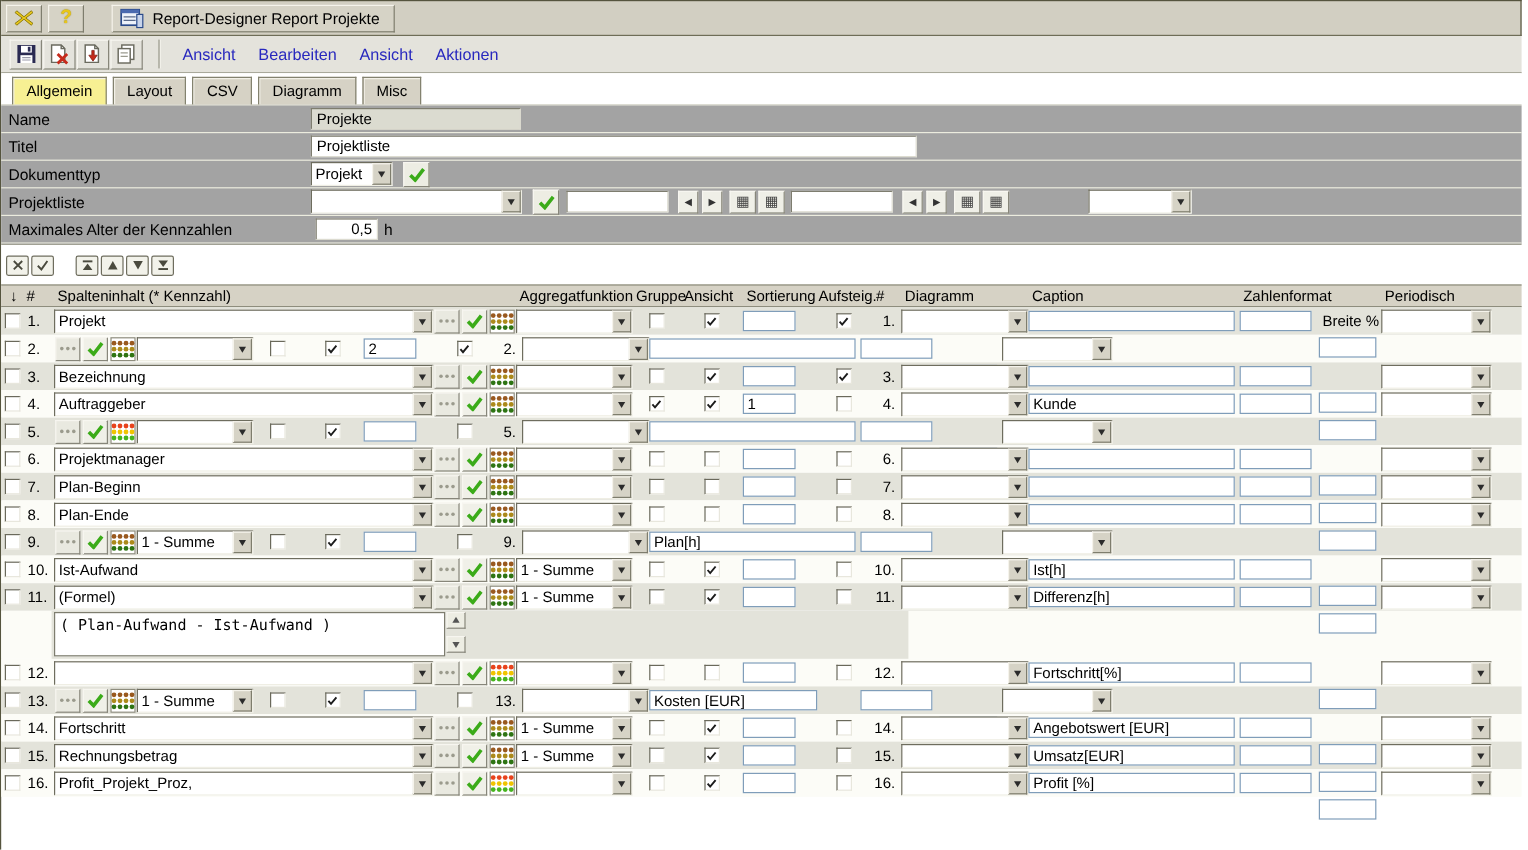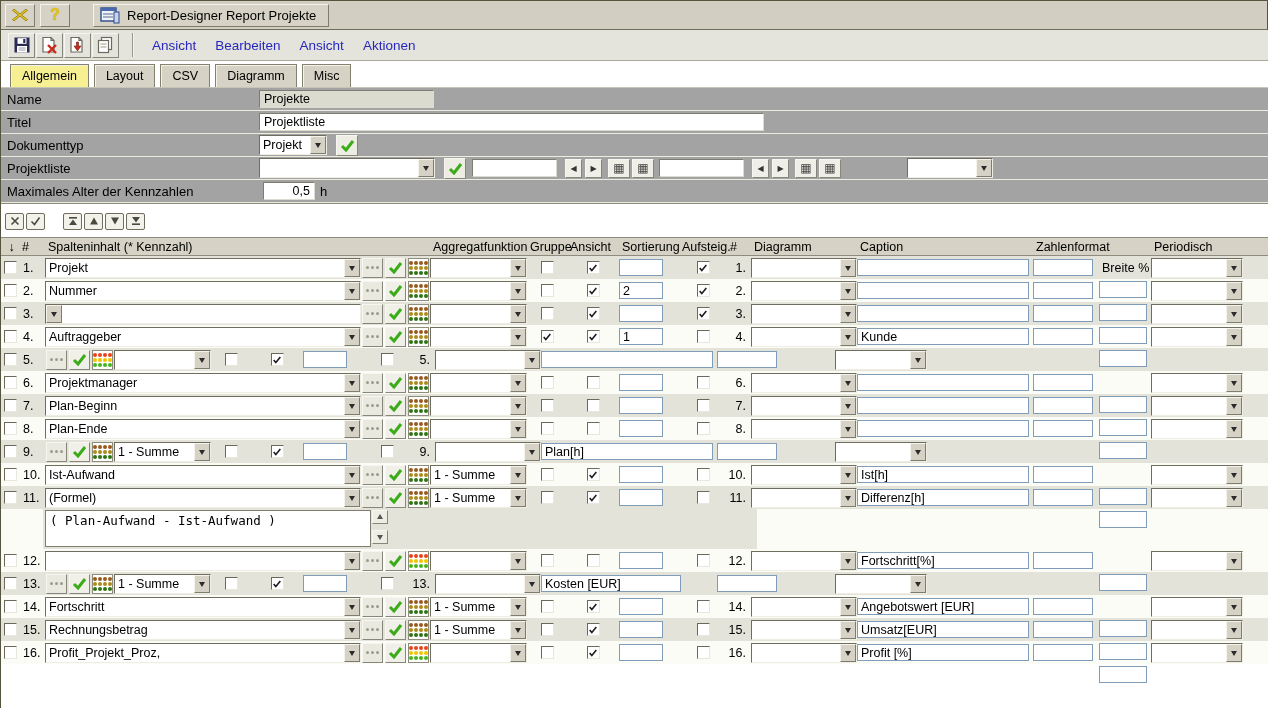--- a/index.html
+++ b/index.html
@@ -422,28 +422,20 @@
               <i class="tri"></i>
             </span>
           </span>
         </div>
       </div>
       <div class="trow even">
         <div class="cell c-selcol cc">
           <span class="cb"></span>
         </div>
         <div class="cell c-num num">2.</div>
-        <div class="cell c-content">
-          <span class="sel grid-sel">
-            <span class="val">Nummer</span>
-            <span class="db">
-              <i class="tri"></i>
-            </span>
-          </span>
-        </div>
         <div class="cell c-dots cc">
           <span class="mini2">
             <span class="d"></span>
             <span class="d"></span>
             <span class="d"></span>
           </span>
         </div>
         <div class="cell c-ok cc">
           <span class="okc">
             <svg width="15" height="13" viewBox="0 0 15 13">
@@ -524,20 +516,21 @@
           </span>
         </div>
       </div>
       <div class="trow odd">
         <div class="cell c-selcol cc">
           <span class="cb"></span>
         </div>
         <div class="cell c-num num">3.</div>
         <div class="cell c-content">
           <span class="sel grid-sel">
+            <span class="val">Bezeichnung</span>
             <span class="db">
               <i class="tri"></i>
             </span>
           </span>
         </div>
         <div class="cell c-dots cc">
           <span class="mini2">
             <span class="d"></span>
             <span class="d"></span>
             <span class="d"></span>

